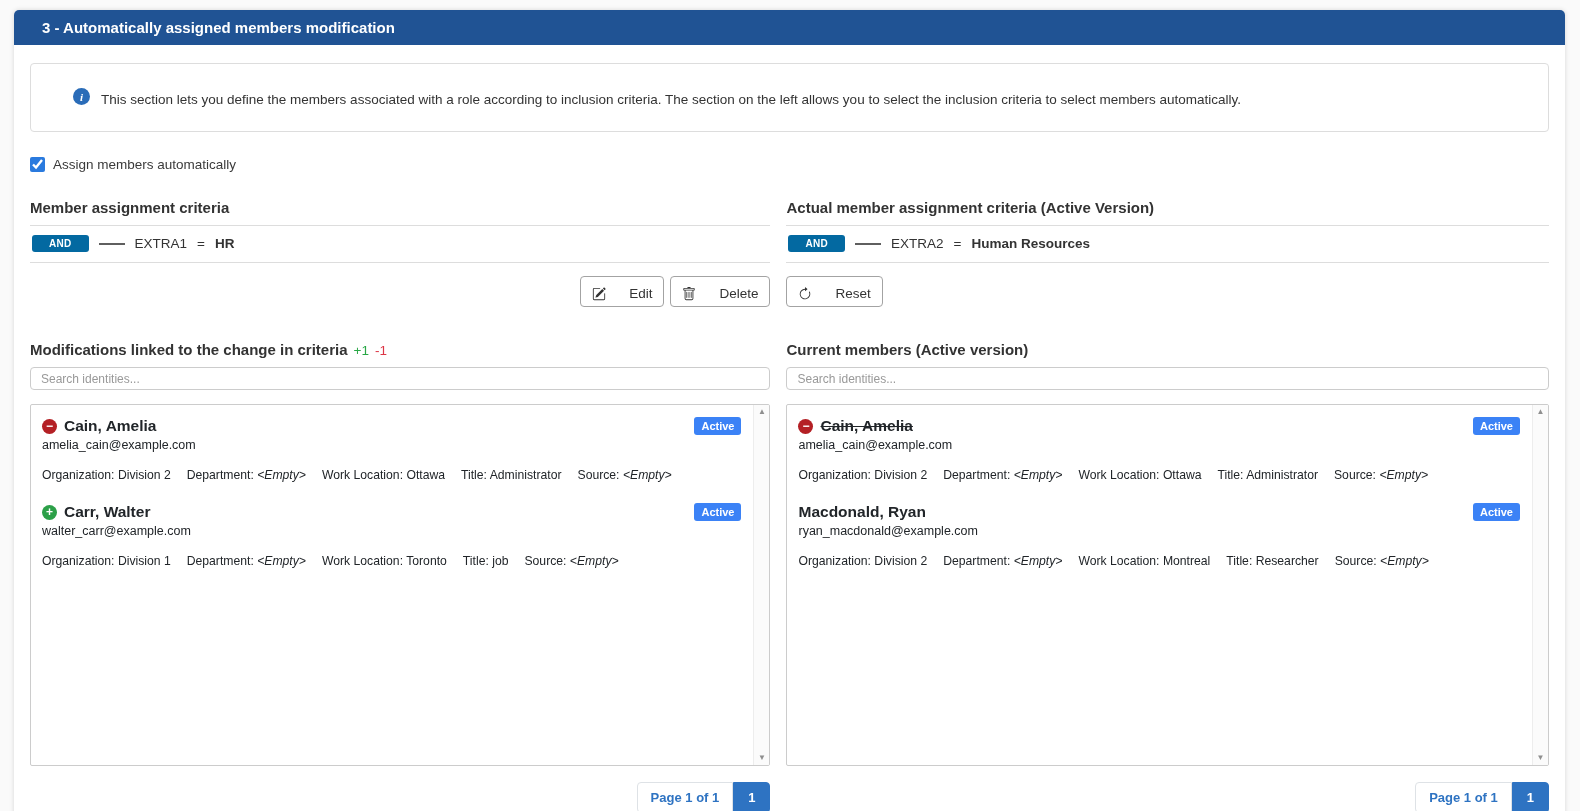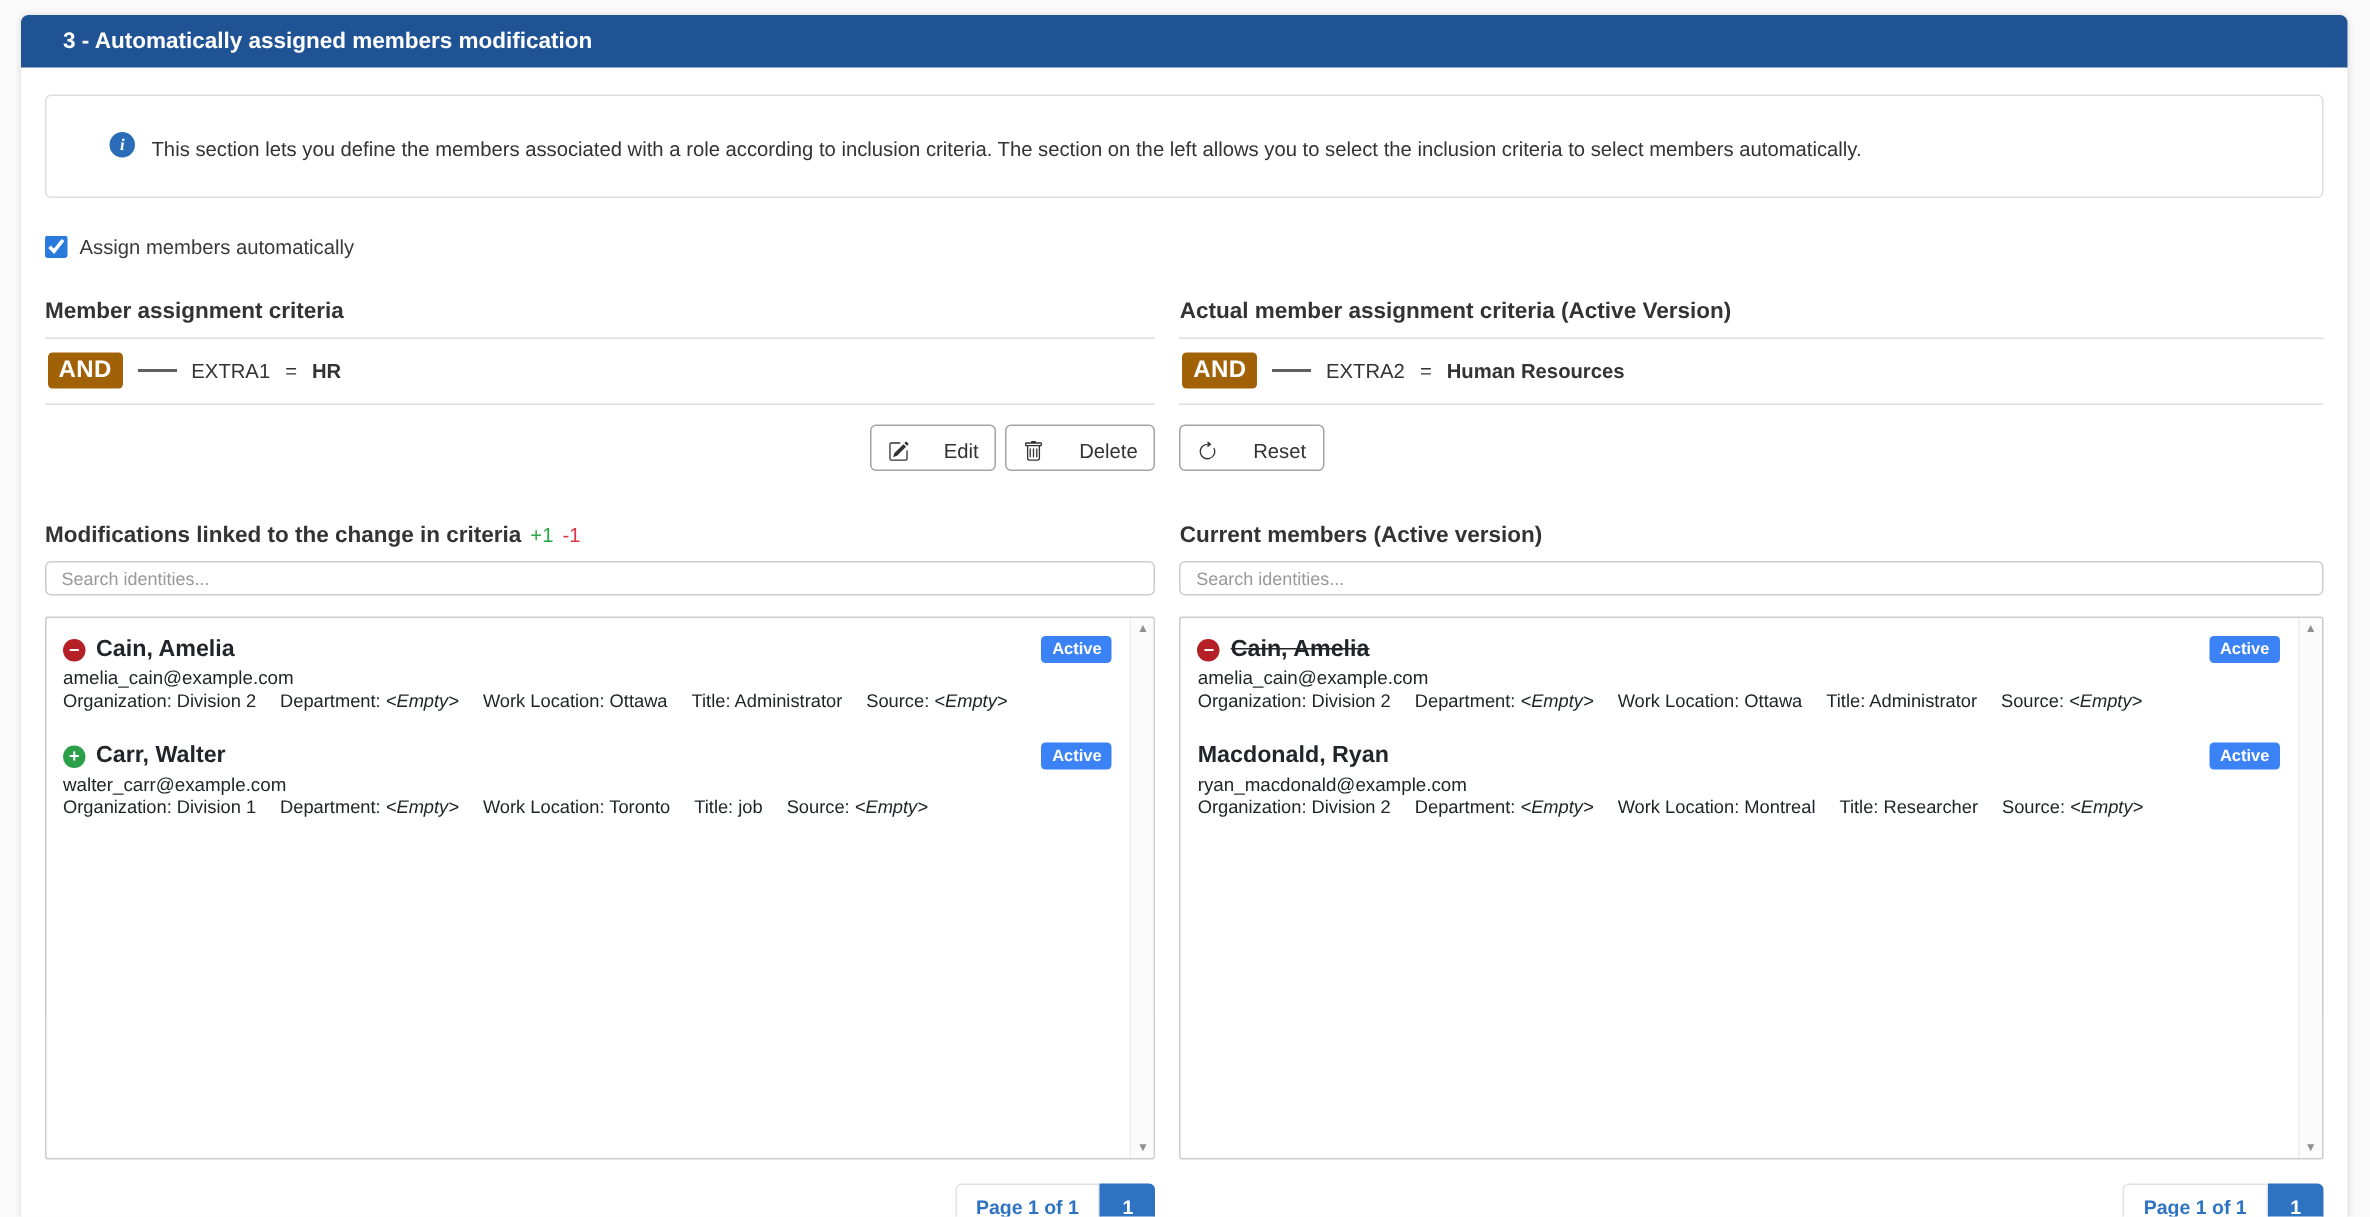--- a/index.html
+++ b/index.html
@@ -17,21 +17,21 @@
 
   
   .checkbox-row { display:flex; align-items:center; gap:8px; margin-top:25px; font-size:13.5px; color:#3a3a3a; cursor:pointer; width:fit-content;justify-content:center; }
   .checkbox-row input { width:15px; height:15px; accent-color:#2a7ade; cursor:pointer; }
 
   
   .columns { display:grid; grid-template-columns:740fr 762fr; gap:16px; margin-top:27px; }
 
   .section-title { font-size:15px; font-weight:700; color:#333; padding-bottom:9px; border-bottom:1px solid #ddd; }
   .criteria-row { display:flex; align-items:center; gap:10px; padding:9px 2px 10px 2px; border-bottom:1px solid #ddd; font-size:13.5px; }
-  .and-badge { background:#a16207; color:#fff; font-size:16px; font-weight:700; padding:3px 7px; border-radius:3px; letter-spacing:.3px; }
+  .and-badge { background:#0369a1; color:#fff; font-size:10px; font-weight:700; padding:3px 17px; border-radius:3px; letter-spacing:.3px; }
   .branch-line { width:26px; height:2px; background:#5f5f5f; }
   .criteria-val { font-weight:700; }
 
   .btn-row { margin-top:13px; display:flex; gap:6px; height:31px; }
   .btn-row.right { justify-content:flex-end; }
   .btn { display:inline-flex; align-items:flex-end; gap:23px; padding:5px 11px; background:#fff; border:1px solid #a3a3a3; border-radius:4px; font-size:13.5px; color:#333; cursor:pointer; font-family:inherit; }
   .btn svg { width:14px; height:14px; }
 
   .mods-title { margin-top:34px; font-size:15px; font-weight:700; color:#333; display:flex; align-items:baseline; gap:6px; }
   .delta-plus { color:#28a745; font-weight:400; font-size:13.5px; }
@@ -49,21 +49,21 @@
 
   .member { padding:2px 11px 0 10px; margin-bottom:19px; }
   .member-head { display:flex; align-items:center; gap:7px; }
   .change-icon { flex:0 0 auto; width:15px; height:15px; border-radius:50%; color:#fff; font-size:12px; font-weight:700; display:flex; align-items:center; justify-content:center; line-height:1; }
   .icon-removed { background:#b42025; }
   .icon-added { background:#2ca048; }
   .member-name { font-size:15.5px; font-weight:700; color:#212529; }
   .member-name.strike { text-decoration:line-through; }
   .badge-active { margin-left:auto; align-self:flex-start; background:#3b82f6; color:#fff; font-size:11px; font-weight:700; padding:3px 7px; border-radius:3px; }
   .member-email { margin-top:3px; font-size:12.5px; color:#212529; }
-  .member-details { margin-top:1px; font-size:12.2px; color:#212529; display:flex; gap:16px; flex-wrap:wrap; }
+  .member-details { margin-top:16px; font-size:12.2px; color:#212529; display:flex; gap:16px; flex-wrap:wrap; }
   .empty-val { font-style:italic; }
 
   
   .pagination-row { margin-top:16px; display:flex; justify-content:flex-end; }
   .pagination { display:inline-flex; }
   .page-label { background:#fff; border:1px solid #dee2e6; color:#2e73c2; font-weight:700; font-size:13px; padding:7px 13px; border-radius:4px 0 0 4px; font-family:inherit; }
   .page-num { background:#2e73c2; border:1px solid #2e73c2; color:#fff; font-weight:700; font-size:13px; padding:7px 14px; border-radius:0 4px 4px 0; cursor:pointer; font-family:inherit; }
 </style>
 </head>
 <body>

